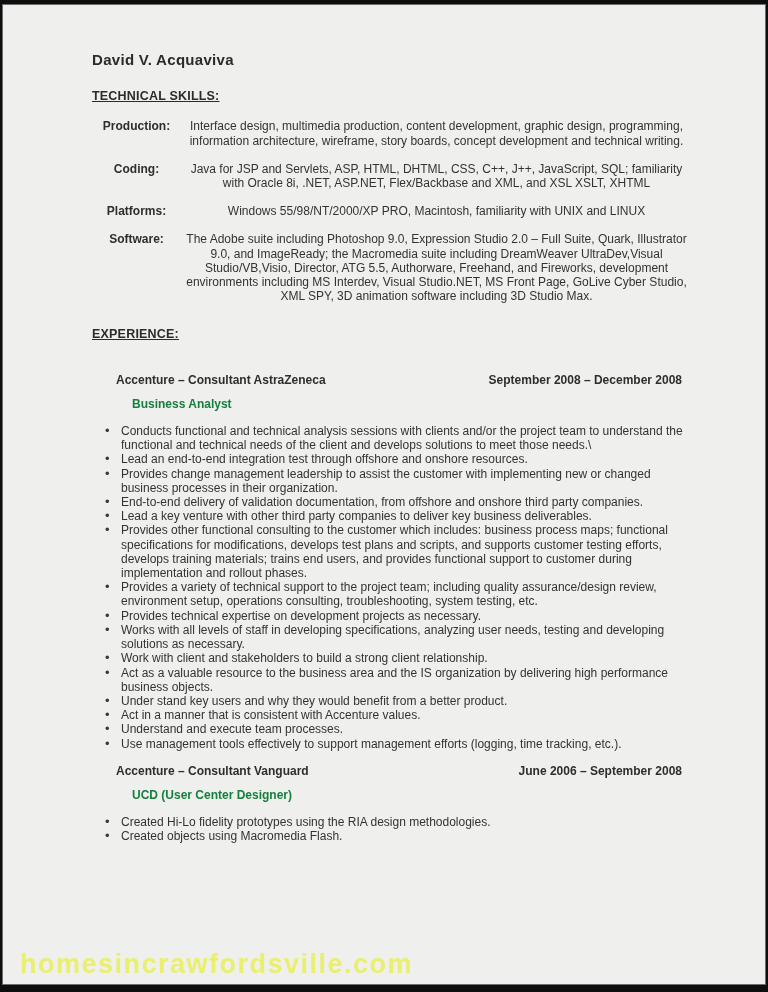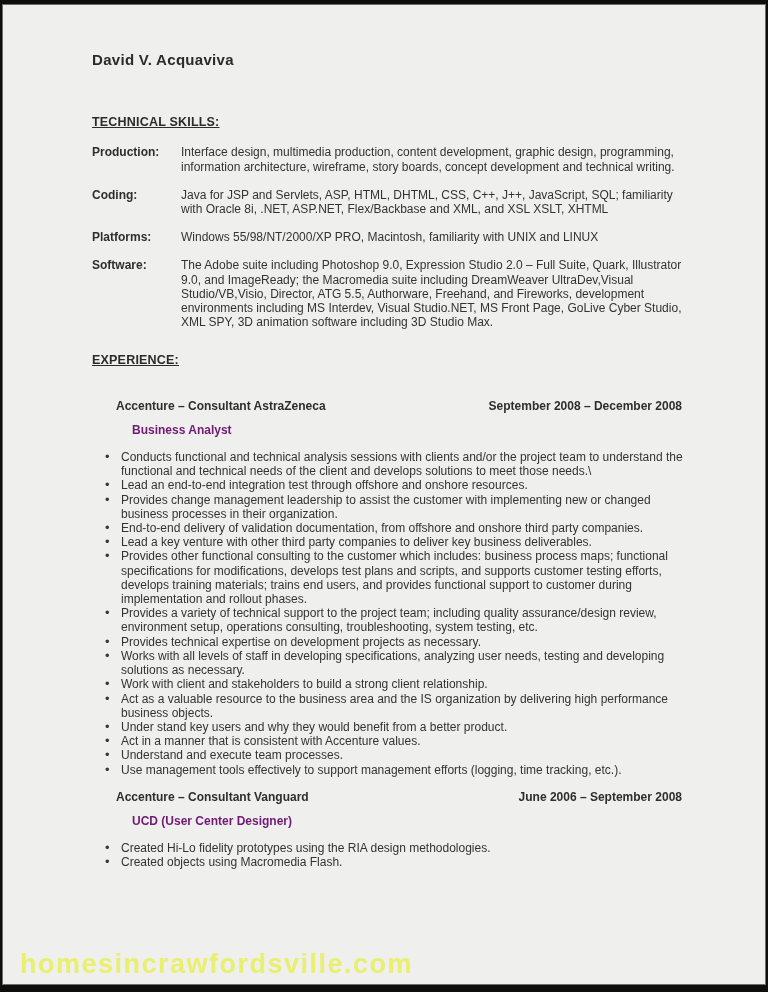--- a/index.html
+++ b/index.html
@@ -38,46 +38,47 @@
     color: #2b2b2b;
     letter-spacing: 0.3px;
   }
   .section-heading {
     font-size: 12.5px;
     font-weight: bold;
     text-decoration: underline;
     color: #2b2b2b;
     letter-spacing: 0.2px;
   }
-  .skills-heading { margin-top: 48px; }
+  .skills-heading { margin-top: 22px; }
   .skills-rows { margin-top: 16px; }
   .skill-row {
     display: flex;
     margin-bottom: 14px;
+    text-align: center;
   }
   .skill-label {
     flex: 0 0 89px;
     font-weight: bold;
     color: #2e2e2e;
   }
   .skill-text { flex: 1; }
   .experience-heading { margin-top: 24px; }
   .job-header {
     display: flex;
     justify-content: space-between;
     font-weight: bold;
     color: #2e2e2e;
     margin-top: 31px;
     margin-left: 24px;
   }
   .job-header.second { margin-top: 13px; }
   .job-dates { padding-right: 10px; }
   .job-title {
     font-weight: bold;
-    color: #701a75;
+    color: #15803d;
     margin-top: 10px;
     padding-left: 40px;
   }
   ul.bullets {
     list-style: none;
     margin: 13px 0 0 0;
     padding: 0 0 0 13px;
   }
   ul.bullets li {
     position: relative;

